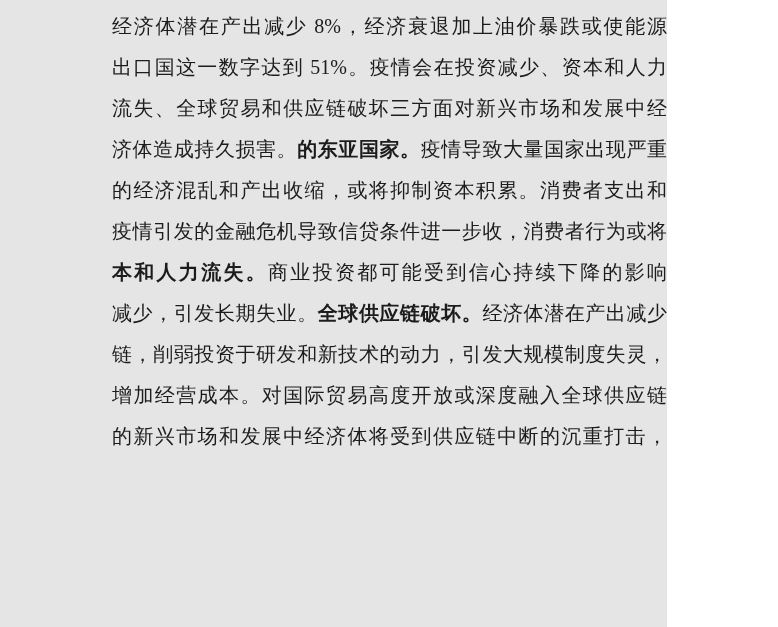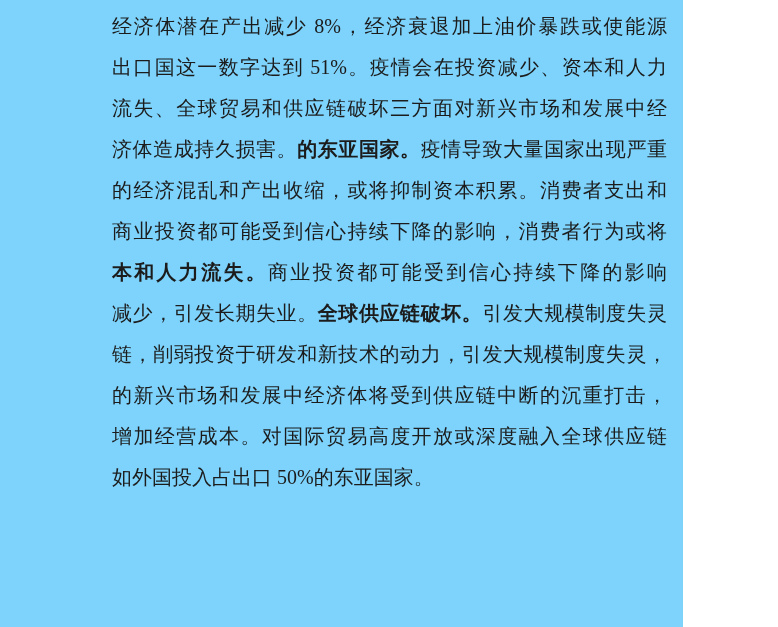--- a/index.html
+++ b/index.html
@@ -1,24 +1,23 @@
 <!DOCTYPE html>
 <html><head>
 <meta charset="utf-8">
 <style>
   html, body { margin: 0; padding: 0; background: #ffffff; }
   .page {
     position: relative;
     width: 667px;
     height: 627px;
-    background: #7dd3fc;
+    background: #e5e5e5;
     overflow: hidden;
     font-family: "Liberation Serif", "DejaVu Serif", serif;
     color: #1c1c1c;
-    padding-left: 16px;
   }
   .textblock {
     position: absolute;
     left: 112px;
     top: 6px;
     width: 555px;
   }
   .line {
     font-size: 20px;
     line-height: 41px;
@@ -37,21 +36,20 @@
 </head>
 <body>
 
 <div class="page">
   <div class="textblock">
       <div class="line just"><span class="seg">经济体潜在产出减少 8%，经济衰退加上油价暴跌或使能源</span></div>
       <div class="line just"><span class="seg">出口国这一数字达到 51%。疫情会在投资减少、资本和人力</span></div>
       <div class="line just"><span class="seg">流失、全球贸易和供应链破坏三方面对新兴市场和发展中经</span></div>
       <div class="line just"><span class="seg">济体造成持久损害。</span><span class="seg bold">的东亚国家。</span><span class="seg">疫情导致大量国家出现严重</span></div>
       <div class="line just"><span class="seg">的经济混乱和产出收缩，或将抑制资本积累。消费者支出和</span></div>
-      <div class="line just"><span class="seg">商业投资都可能受到信心持续下降的影响，消费者行为或将</span></div>
+      <div class="line just"><span class="seg">疫情引发的金融危机导致信贷条件进一步收，消费者行为或将</span></div>
       <div class="line just"><span class="seg bold">本和人力流失。</span><span class="seg">商业投资都可能受到信心持续下降的影响</span></div>
-      <div class="line just"><span class="seg">减少，引发长期失业。</span><span class="seg bold">全球供应链破坏。</span><span class="seg">引发大规模制度失灵</span></div>
+      <div class="line just"><span class="seg">减少，引发长期失业。</span><span class="seg bold">全球供应链破坏。</span><span class="seg">经济体潜在产出减少</span></div>
       <div class="line just"><span class="seg">链，削弱投资于研发和新技术的动力，引发大规模制度失灵，</span></div>
+      <div class="line just"><span class="seg">增加经营成本。对国际贸易高度开放或深度融入全球供应链</span></div>
       <div class="line just"><span class="seg">的新兴市场和发展中经济体将受到供应链中断的沉重打击，</span></div>
-      <div class="line just"><span class="seg">增加经营成本。对国际贸易高度开放或深度融入全球供应链</span></div>
-      <div class="line"><span class="seg">如外国投入占出口 50%的东亚国家。</span></div>
     </div>
 </div>
 
 </body></html>

